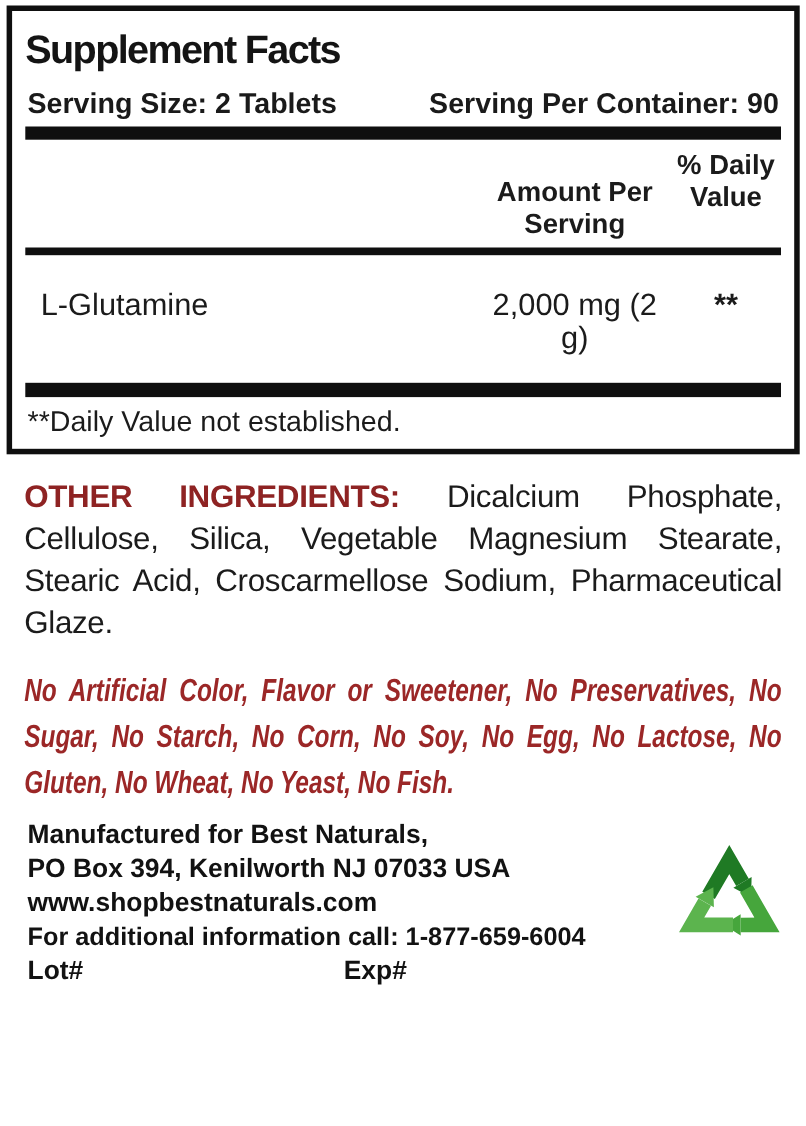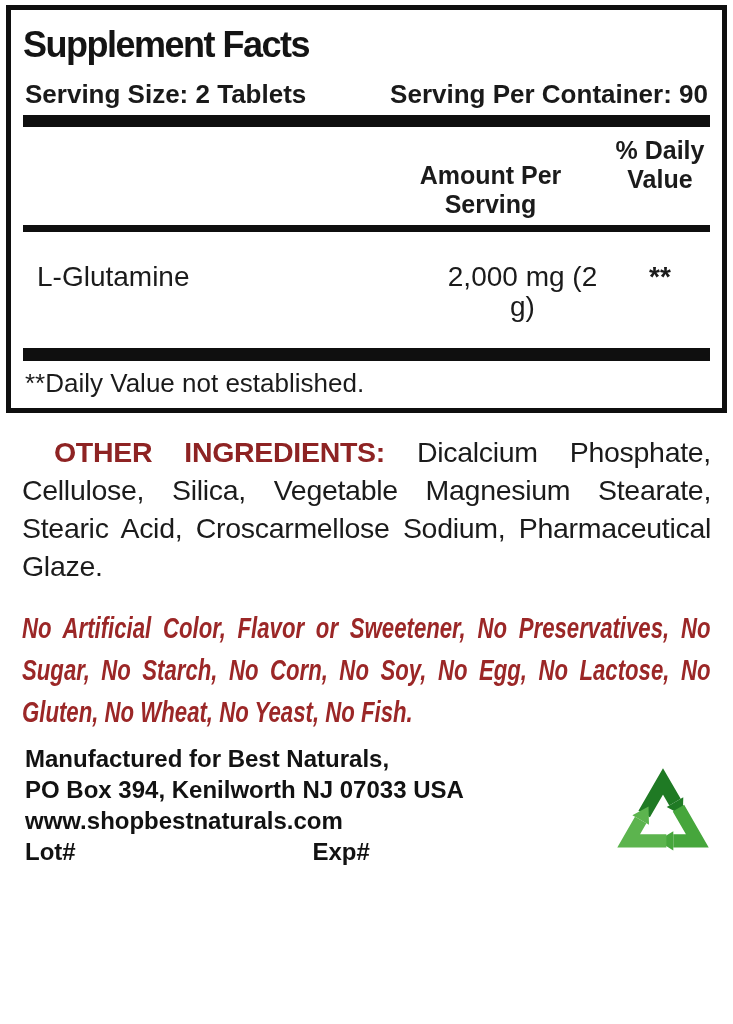--- a/index.html
+++ b/index.html
@@ -26,38 +26,38 @@
   .bar{background:#0f0f0f;}
   .bar-thick{height:12px;margin-top:5px;}
   .bar-med{height:7px;}
   .bar-thick2{height:13px;}
   .header-row{
     display:flex;justify-content:flex-end;
     font-weight:bold;font-size:25px;line-height:29px;
     padding:9px 0 6px 0;text-align:center;
   }
   .col-amount{width:175px;margin-top:25px;}
-  .col-dv{width:100px;margin-left:32px;}
+  .col-dv{width:100px;}
   .nutrient-row{
     display:flex;align-items:baseline;
     font-size:28px;line-height:30px;
     padding:30px 0 26px 0;
   }
   .nutrient-name{flex:1;padding-left:14px;}
   .nutrient-amount{width:175px;text-align:center;}
   .nutrient-dv{width:100px;text-align:center;font-weight:bold;}
   .footnote{font-size:26px;line-height:30px;padding:7px 0 4px 2px;}
   
   .sections{margin:0 22px;}
   .para{
     margin-top:20px;
     font-size:28.5px;line-height:38px;
     text-align:justify;color:#1b1b1b;letter-spacing:-0.3px;
   }
-  .para .red-label{color:#8e2323;font-weight:bold;margin-left:32px;}
+  .para .red-label{color:#8e2323;font-weight:bold;}
   .freeof-wrap{margin-top:22px;width:689px;overflow:visible;}
   .freeof{
     width:900px;transform:scaleX(0.765);transform-origin:left top;
     font-size:29px;line-height:42px;font-weight:bold;font-style:italic;
     color:#9b2727;text-align:justify;
   }
   
   .footer{position:relative;margin:10px 0 0 25px;}
   .footer-text{width:575px;font-weight:bold;color:#121212;}
   .f-center{text-align:left;font-size:24px;line-height:31px;}
@@ -113,20 +113,21 @@
   <div class="freeof-wrap">
     <div class="freeof">No Artificial Color, Flavor or Sweetener, No Preservatives, No Sugar, No Starch, No Corn, No Soy, No Egg, No Lactose, No Gluten, No Wheat, No Yeast, No Fish.</div>
   </div>
 </div>
 
 <div class="footer">
   <div class="footer-text">
     <div class="f-center">Manufactured for Best Naturals,</div>
     <div class="f-center">PO Box 394, Kenilworth NJ 07033 USA</div>
     <div class="f-center">www.shopbestnaturals.com</div>
+    <div class="f-left">For additional information call: 1-877-659-6004</div>
     <div class="lot-row">
       <div class="lot-col">Lot#</div>
       <div class="lot-col">Exp#</div>
     </div>
   </div>
 
   <svg class="recycle" viewBox="0 0 100 110" aria-hidden="true">
     <g>
       <path d="M34.3,49.2 L50,22 L60,39.3" fill="none" stroke-width="11" stroke-linejoin="miter" stroke="#1f7a24"></path>
       <polygon points="53.1,43.3 66.9,35.3 66.5,50.6" fill="#1f7a24"></polygon>

